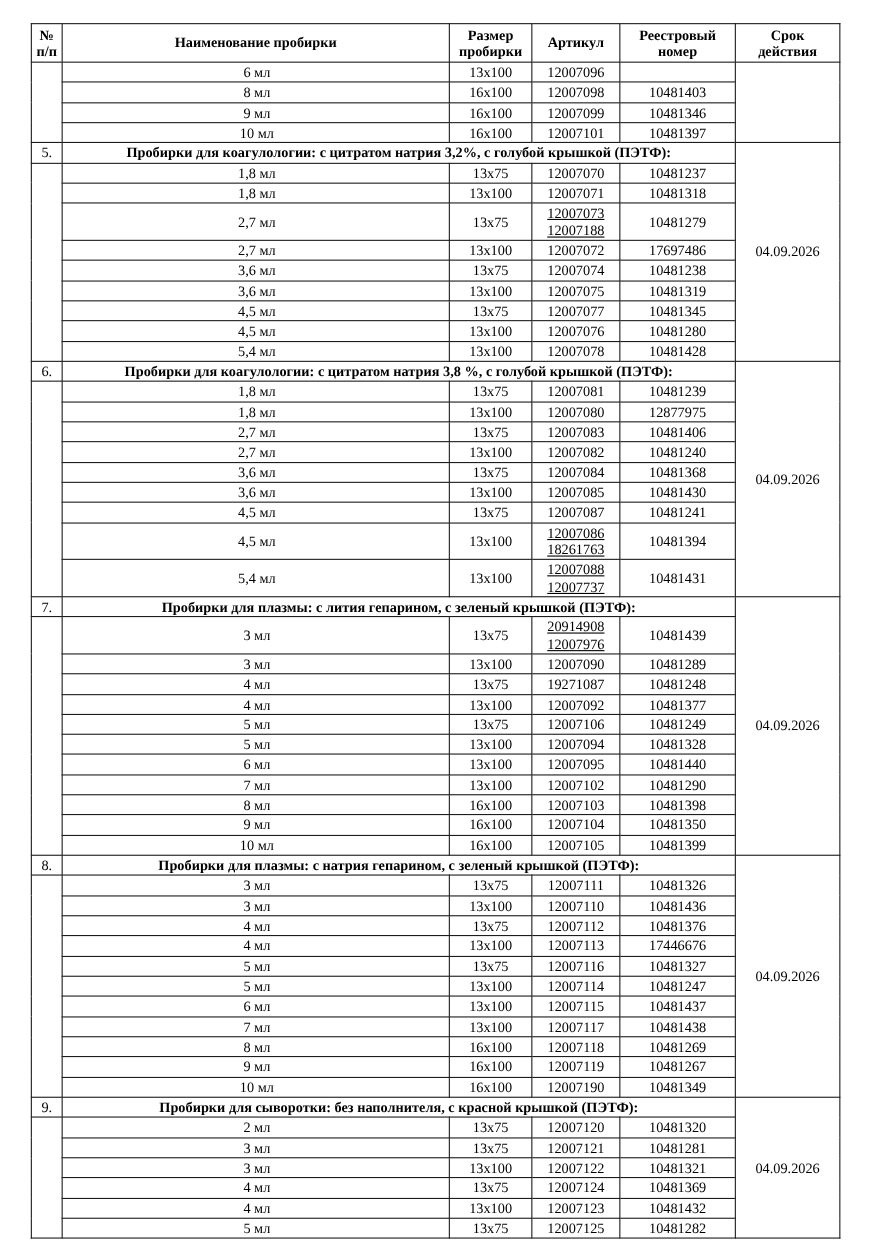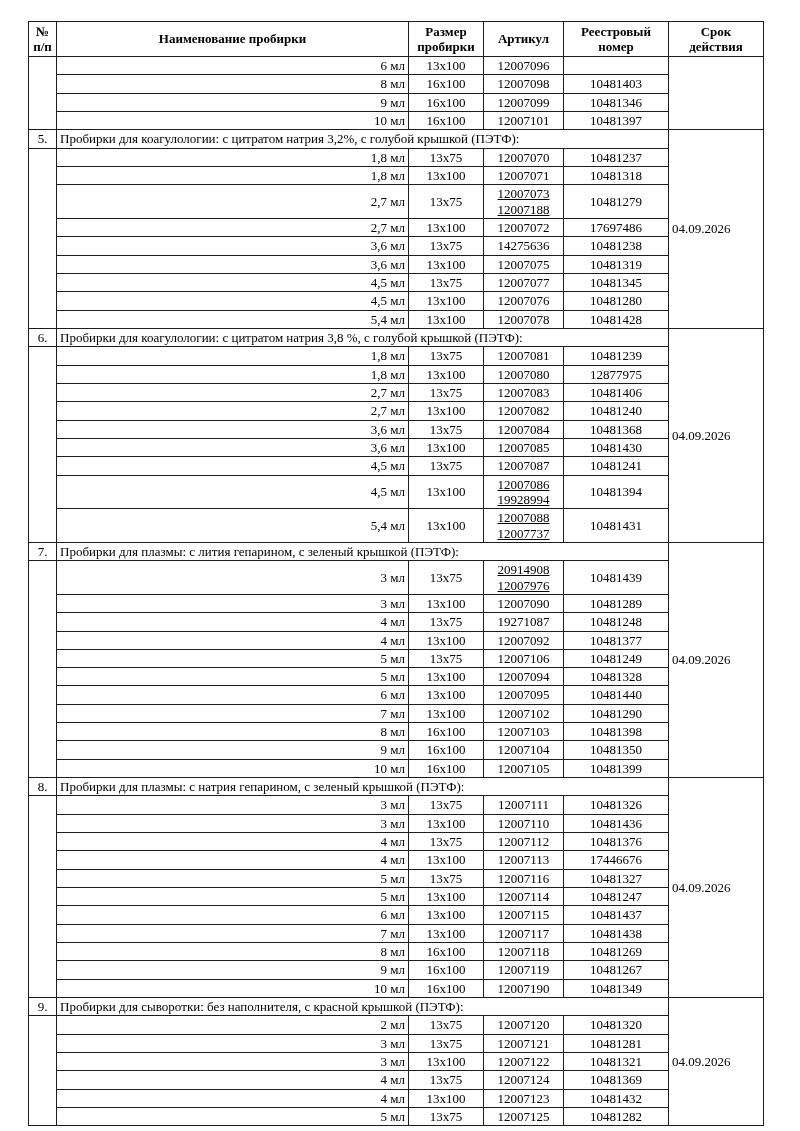--- a/index.html
+++ b/index.html
@@ -30,28 +30,29 @@
     overflow: hidden;
   }
   .doc-table thead th {
     font-weight: bold;
     text-align: center;
     white-space: pre-line;
     height: 32px;
   }
   .doc-table tr.data-row { height: 18px; }
   .doc-table tr.section-row { height: 18px; }
-  td.name { text-align: right; padding-left: 5px; }
+  td.name { text-align: center; padding-left: 5px; }
   td.center { text-align: center; }
   td.num { text-align: center; }
   td.section-title {
-    font-weight: normal;
+    font-weight: bold;
+    text-align: center;
   }
   td.validity {
-    text-align: left;
+    text-align: center;
     vertical-align: middle;
   }
   td.article-multi div { line-height: 1.18; text-decoration: underline; }
 </style>
 </head>
 <body>
 
 <div class="page">
   <table class="doc-table">
     <colgroup>
@@ -147,21 +148,21 @@
           <td class="center">13x100</td>
           <td class="center">
             <div>12007072</div>
           </td>
           <td class="center">17697486</td>
         </tr>
         <tr class="data-row">
           <td class="name">3,6 мл</td>
           <td class="center">13x75</td>
           <td class="center">
-            <div>14275636</div>
+            <div>12007074</div>
           </td>
           <td class="center">10481238</td>
         </tr>
         <tr class="data-row">
           <td class="name">3,6 мл</td>
           <td class="center">13x100</td>
           <td class="center">
             <div>12007075</div>
           </td>
           <td class="center">10481319</td>
@@ -250,21 +251,21 @@
           <td class="center">
             <div>12007087</div>
           </td>
           <td class="center">10481241</td>
         </tr>
         <tr class="data-row">
           <td class="name">4,5 мл</td>
           <td class="center">13x100</td>
           <td class="center article-multi">
             <div>12007086</div>
-            <div>19928994</div>
+            <div>18261763</div>
           </td>
           <td class="center">10481394</td>
         </tr>
         <tr class="data-row">
           <td class="name">5,4 мл</td>
           <td class="center">13x100</td>
           <td class="center article-multi">
             <div>12007088</div>
             <div>12007737</div>
           </td>

